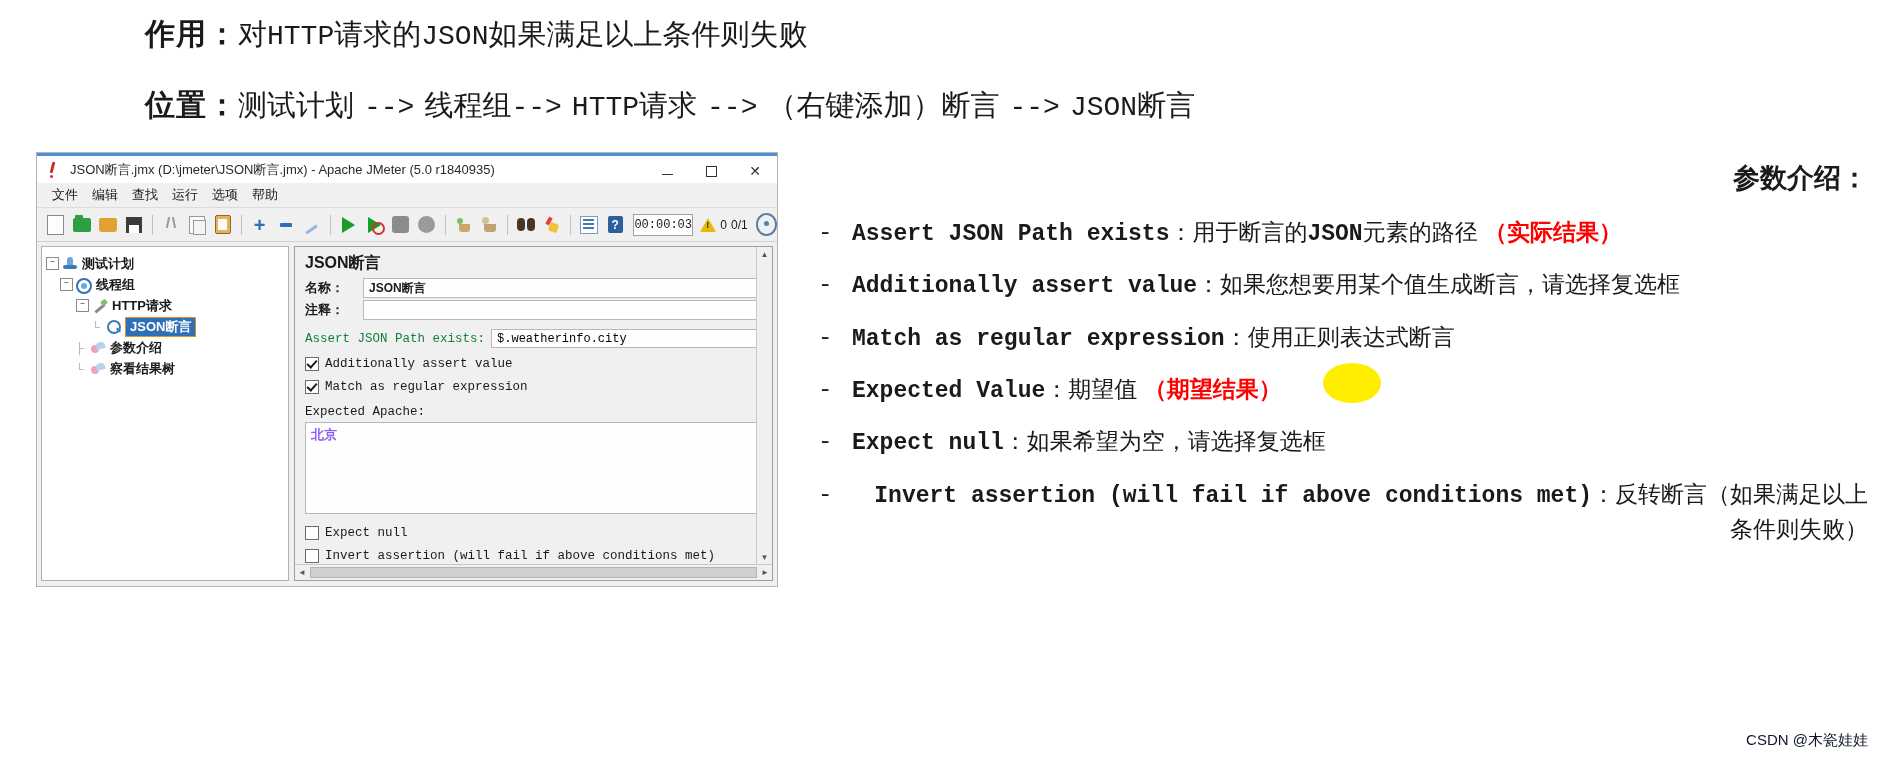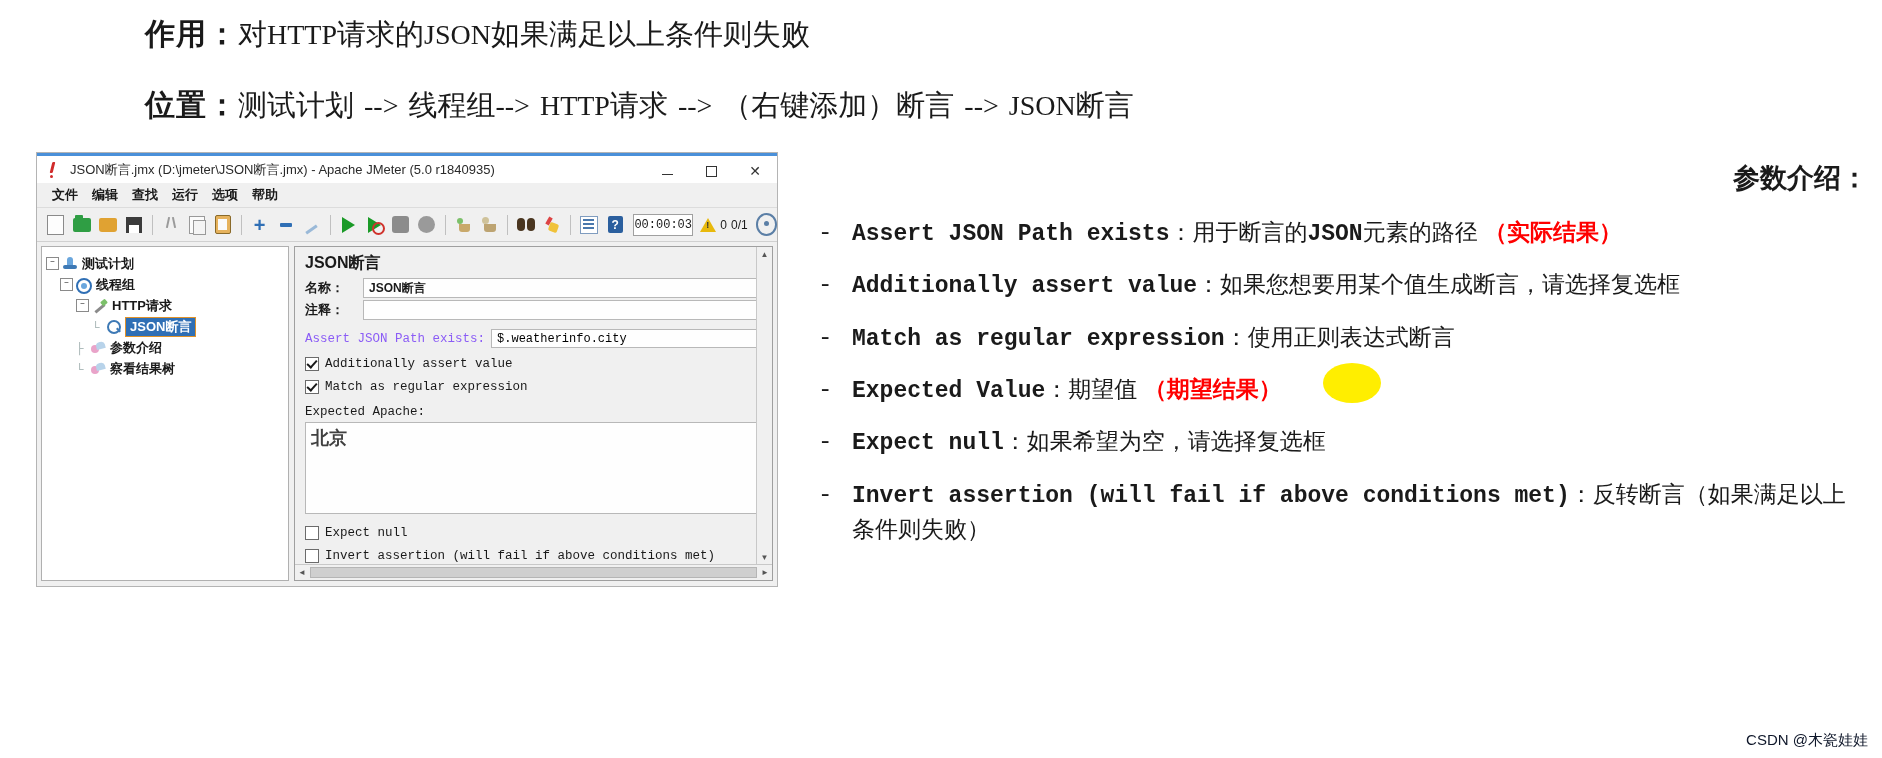--- a/index.html
+++ b/index.html
@@ -30,21 +30,21 @@
   }
   .head-line.l1 { margin-top: 6px; }
   .head-line.l2 { margin-top: 30px; }
   .head-label {
     font-weight: bold;
     font-size: 30px;
     color: #1a1a1a;
     letter-spacing: 1px;
   }
   .head-mono {
-    font-family: Liberation Serif, serif;
+    font-family: Liberation Mono, monospace;
     font-size: 28px;
     color: #1a1a1a;
     letter-spacing: 0px;
   }
   .head-cjk {
     font-size: 29px;
     color: #1a1a1a;
   }
 
   
@@ -122,21 +122,21 @@
     display: flex;
     align-items: center;
     padding-left: 8px;
     border-bottom: 1px solid #dcdcdc;
     box-sizing: border-box;
   }
   .jm-menu-item {
     font-size: 13px;
     color: #1a1a1a;
     padding: 0 7px;
-    font-weight: 700;
+    font-weight: 400;
   }
 
   .jm-toolbar {
     height: 34px;
     background: #f0f0f0;
     display: flex;
     align-items: center;
     padding-left: 6px;
     box-sizing: border-box;
     border-bottom: 1px solid #d0d0d0;
@@ -349,21 +349,21 @@
     color: #1a1a1a;
     display: flex;
     align-items: center;
     padding-left: 5px;
     box-sizing: border-box;
     font-weight: 600;
   }
   .mono-label {
     font-family: "Liberation Mono", monospace;
     font-size: 12.5px;
-    color: #8b5cf6;
+    color: #15803d;
   }
   .path-row {
     display: flex;
     align-items: center;
     margin-top: 9px;
   }
   .path-input {
     flex: 1;
     height: 19px;
     background: #fefefe;
@@ -407,22 +407,22 @@
     font-family: "Liberation Mono", monospace;
     font-size: 12.5px;
     color: #1a1a1a;
     margin-top: 11px;
   }
   .expected-box {
     margin-top: 3px;
     height: 92px;
     background: #fefefe;
     border: 1px solid #b8b8b8;
-    font-size: 18px;
-    color: #404040;
+    font-size: 13px;
+    color: #8b5cf6;
     padding: 3px 5px;
     box-sizing: border-box;
     font-weight: 600;
   }
   .bottom-cbs { margin-top: 12px; }
   .panel-vscroll {
     position: absolute;
     right: 0; top: 0;
     width: 15px;
     height: calc(100% - 15px);
@@ -481,20 +481,21 @@
   .dash {
     font-family: "Liberation Mono", monospace;
     font-size: 24px;
     color: #1a1a1a;
     width: 34px;
     flex: none;
   }
   .btxt {
     font-size: 23px;
     color: #1a1a1a;
+    text-align: right;
   }
   .term {
     font-family: "Liberation Mono", monospace;
     font-weight: bold;
     font-size: 23px;
     color: #1a1a1a;
   }
   .red {
     color: #ff0000;
     font-weight: bold;

